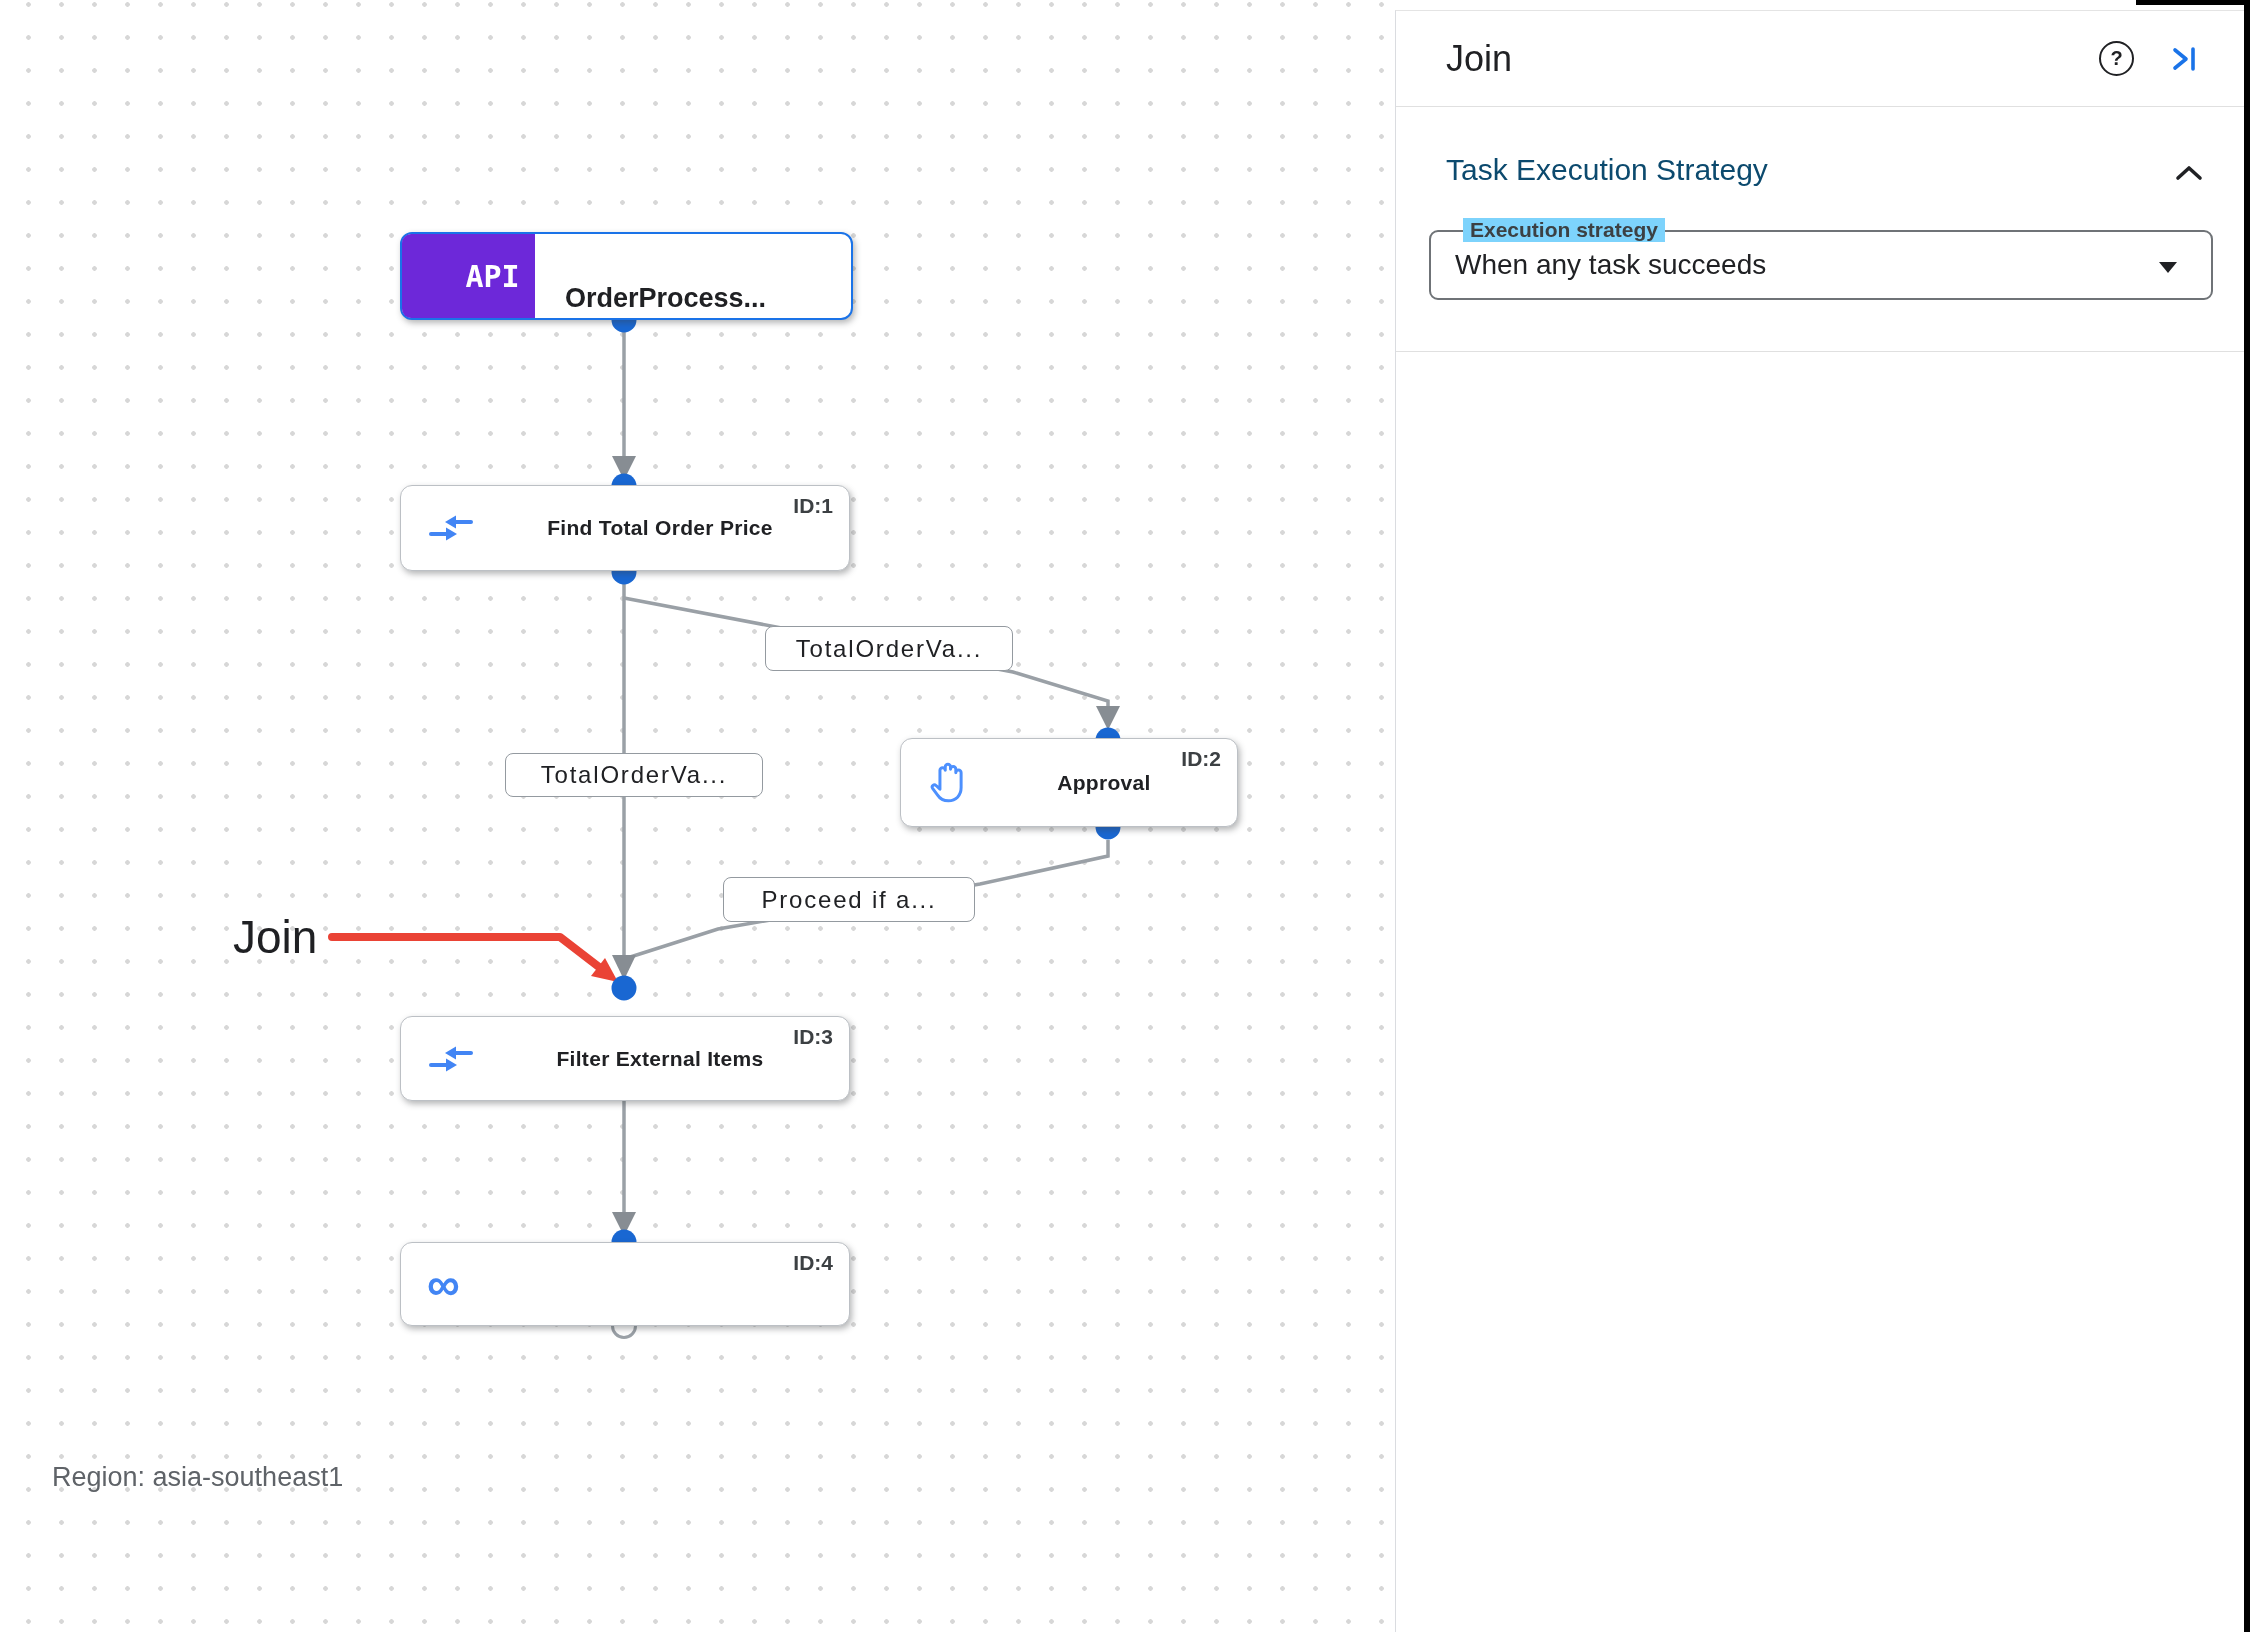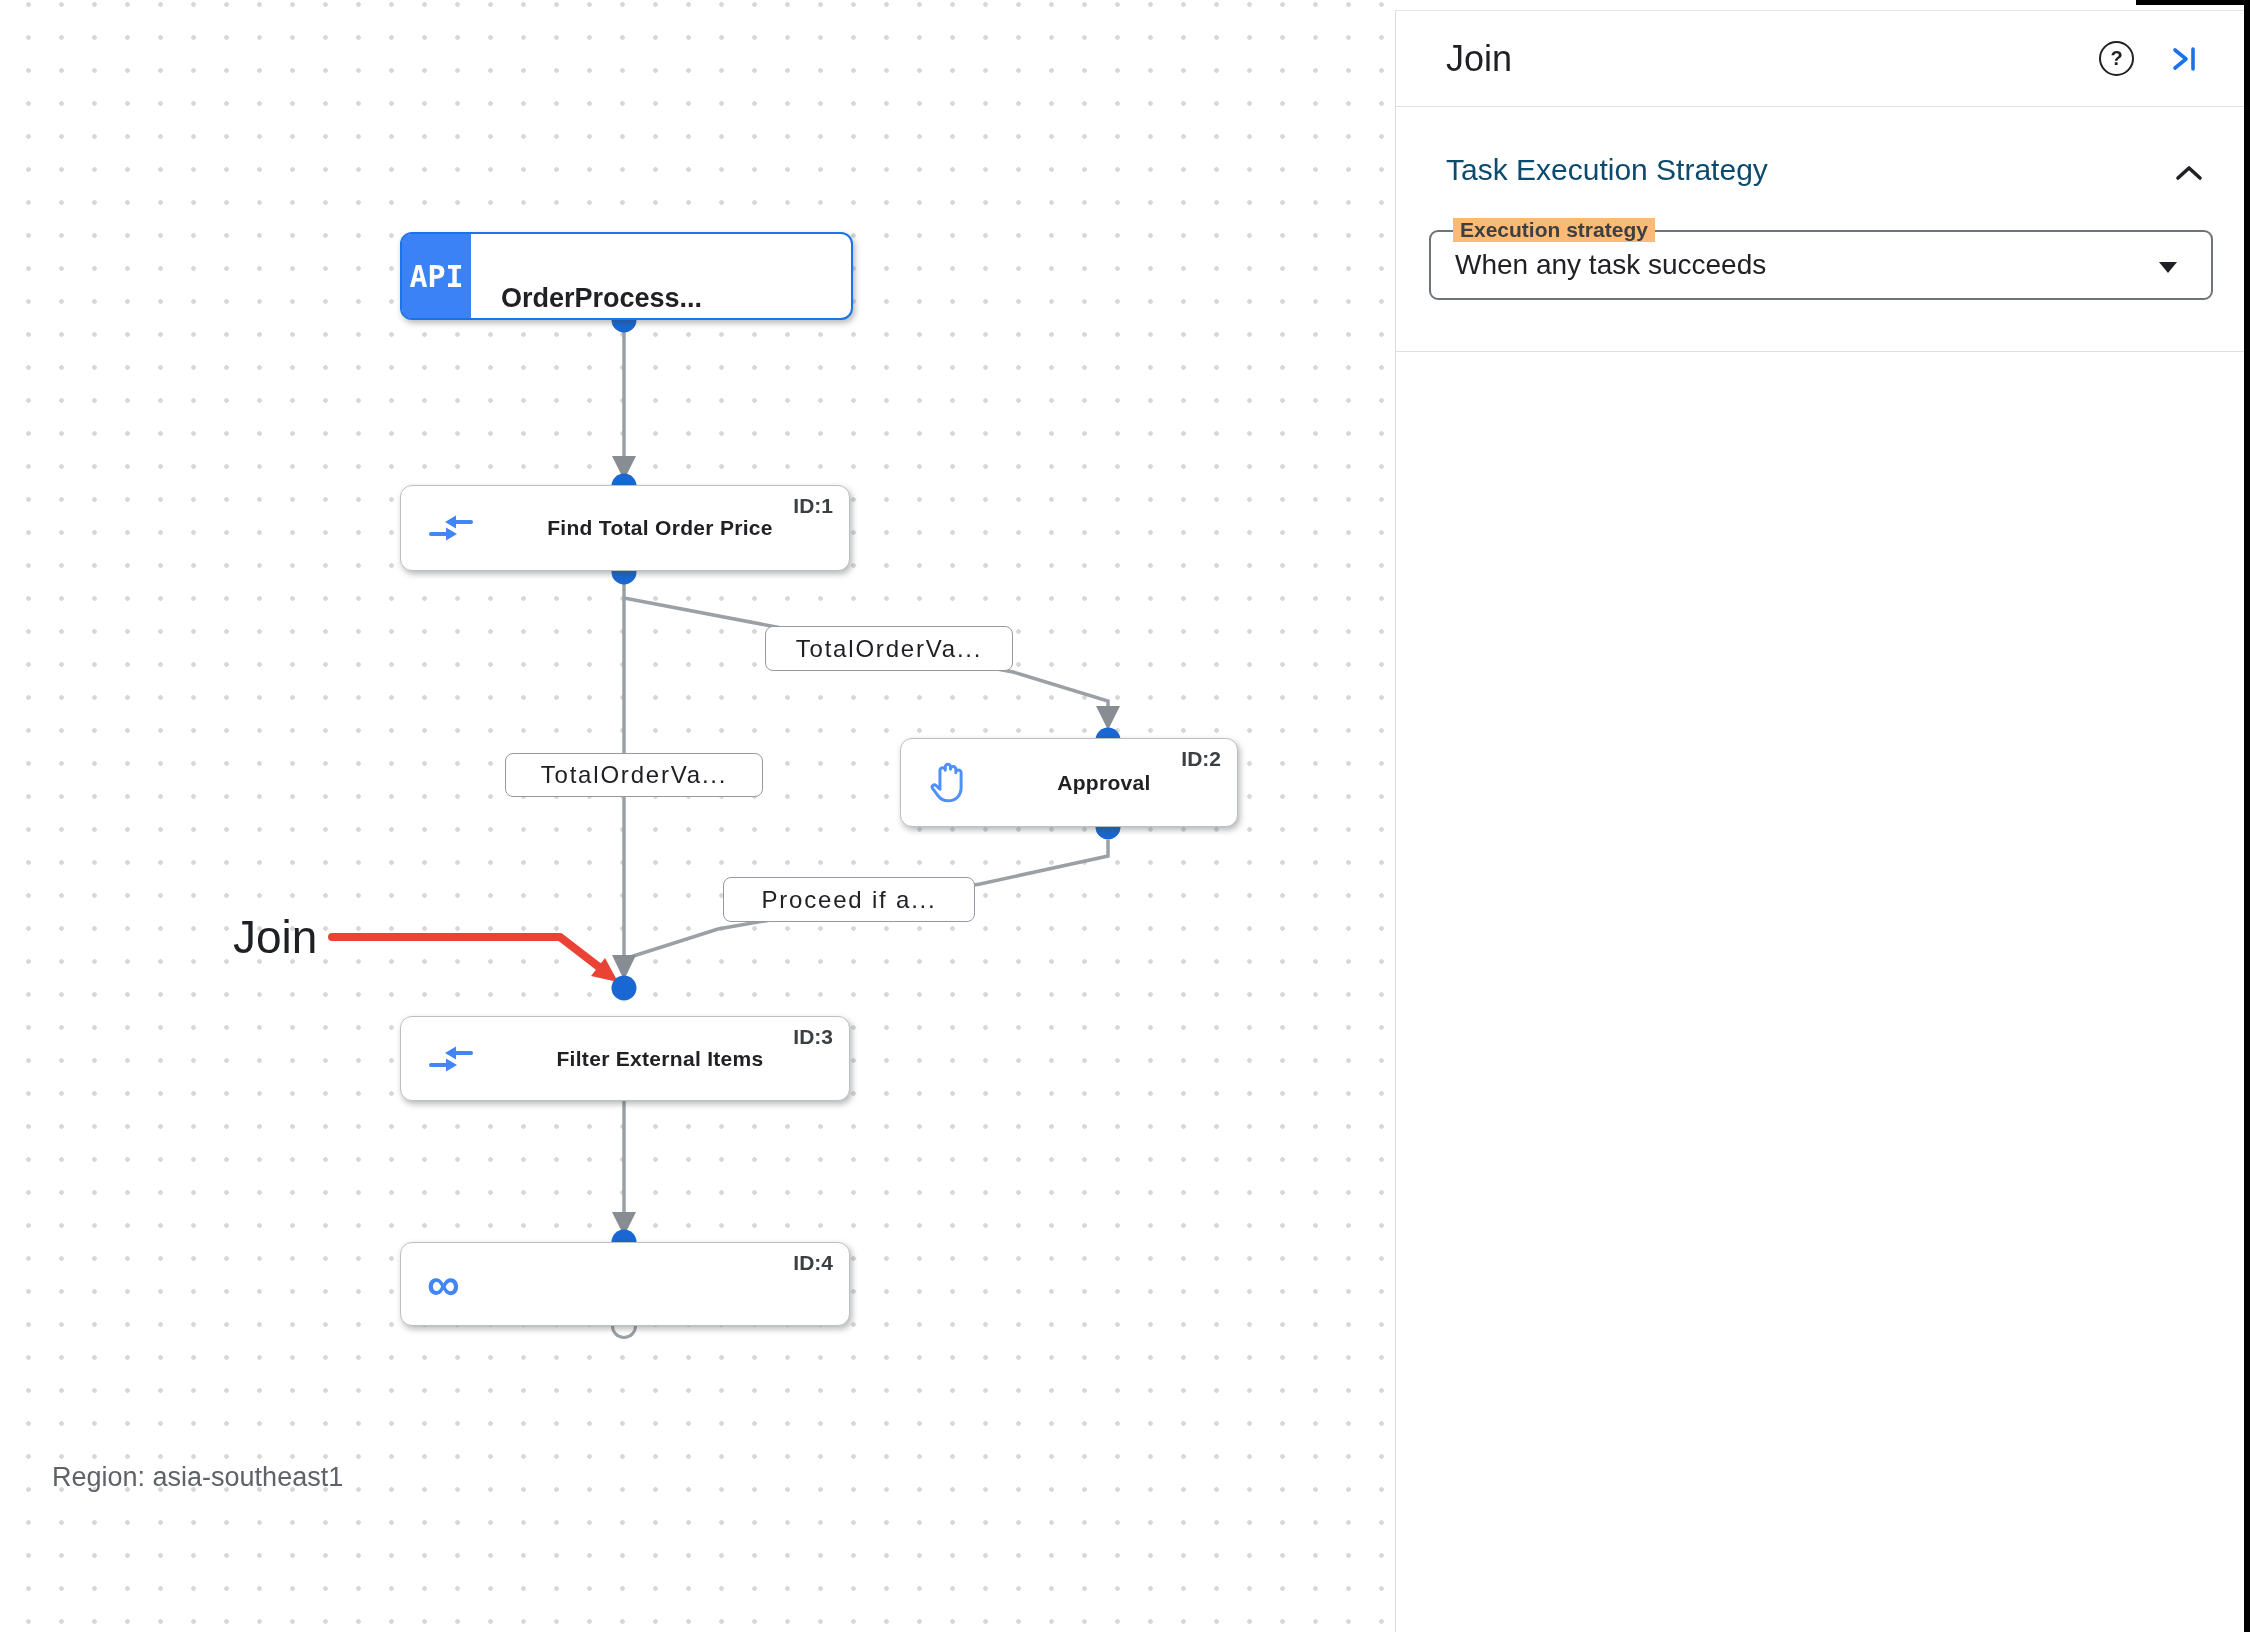--- a/index.html
+++ b/index.html
@@ -10,43 +10,43 @@
           background-image:radial-gradient(circle,#d7d7d7 2px,rgba(215,215,215,0) 2.6px);
           background-size:33px 33px;background-position:12px -12px;}
   .edges{position:absolute;left:0;top:0;pointer-events:none;}
   .node{position:absolute;background:#fff;border:1.5px solid #bcc0c5;border-radius:12px;
         box-shadow:2px 3px 6px rgba(60,64,67,.38);box-sizing:border-box;}
   .node-title{position:absolute;left:90px;right:20px;top:0;bottom:0;display:flex;align-items:center;
         justify-content:center;font-size:21px;font-weight:700;color:#202124;letter-spacing:.3px;}
   .node-id{position:absolute;top:8px;right:16px;font-size:21px;font-weight:700;color:#3c4043;}
   .node-icon{position:absolute;left:26px;top:0;bottom:0;display:flex;align-items:center;}
   .trigger{border:2px solid #1a73e8;display:flex;align-items:stretch;}
-  .trigger-badge{width:69px;background:#3b82f6;border-radius:9px 0 0 9px;display:flex;align-items:center;
-        justify-content:center;color:#fff;font-family:"DejaVu Sans Mono",monospace;font-weight:700;font-size:30px;}
+  .trigger-badge{width:85px;background:#6d28d9;border-radius:9px 0 0 9px;display:flex;align-items:center;
+        justify-content:center;color:#fff;font-family:"DejaVu Sans Mono",monospace;font-weight:700;font-size:30px;padding-left:48px;}
   .trigger-title{flex:1;display:flex;align-items:center;padding-left:30px;
         font-size:27px;font-weight:700;color:#202124;margin-top:44px;}
   .edge-label{position:absolute;background:#fff;border:1.5px solid #949aa0;border-radius:8px;
         display:flex;align-items:center;justify-content:center;font-size:24px;color:#202124;
         letter-spacing:1.8px;box-sizing:border-box;}
   .annotation{position:absolute;font-size:46px;font-weight:500;color:#1f2023;}
   .region{position:absolute;font-size:27px;color:#5f6368;}
   
   .panel{position:absolute;left:1395px;top:10px;width:849px;height:1622px;background:#fff;
          border-left:1px solid #dadce0;border-top:1px solid #e4e4e4;box-sizing:border-box;}
   .panel-header{position:relative;height:95px;border-bottom:1px solid #e0e0e0;display:flex;align-items:center;}
   .panel-title{margin-left:50px;font-size:36px;color:#202124;flex:1;}
   .icon-btn{display:flex;align-items:center;justify-content:center;cursor:pointer;}
   .help-circle{width:31px;height:31px;border:2.5px solid #202124;border-radius:50%;display:flex;
         align-items:center;justify-content:center;font-size:20px;font-weight:700;color:#202124;margin-right:34px;}
   .collapse-btn{margin-right:42px;}
   .section-heading{position:absolute;left:50px;top:142px;font-size:30px;font-weight:400;color:#0c4a6e;}
   .section-chevron{position:absolute;left:778px;top:152px;}
   .select-field{position:absolute;left:33px;top:219px;width:784px;height:70px;border:2px solid #6f7377;
         border-radius:9px;box-sizing:border-box;background:#fff;cursor:pointer;}
-  .select-label{position:absolute;left:22px;top:-14px;background:#fdba74;padding:0 7px;
+  .select-label{position:absolute;left:32px;top:-14px;background:#7dd3fc;padding:0 7px;
         font-size:21px;font-weight:700;color:#3c4043;}
   .select-value{position:absolute;left:24px;top:0;bottom:0;display:flex;align-items:center;
         font-size:28px;color:#202124;}
   .select-caret{position:absolute;right:32px;top:28px;}
   .section-divider{position:absolute;left:0;top:340px;width:100%;height:1px;background:#e0e0e0;}
   
   .bar-right{position:absolute;left:2244px;top:0;width:6px;height:1632px;background:#000;}
   .bar-top{position:absolute;left:2136px;top:0;width:114px;height:5px;background:#000;}
 </style>
 </head>

